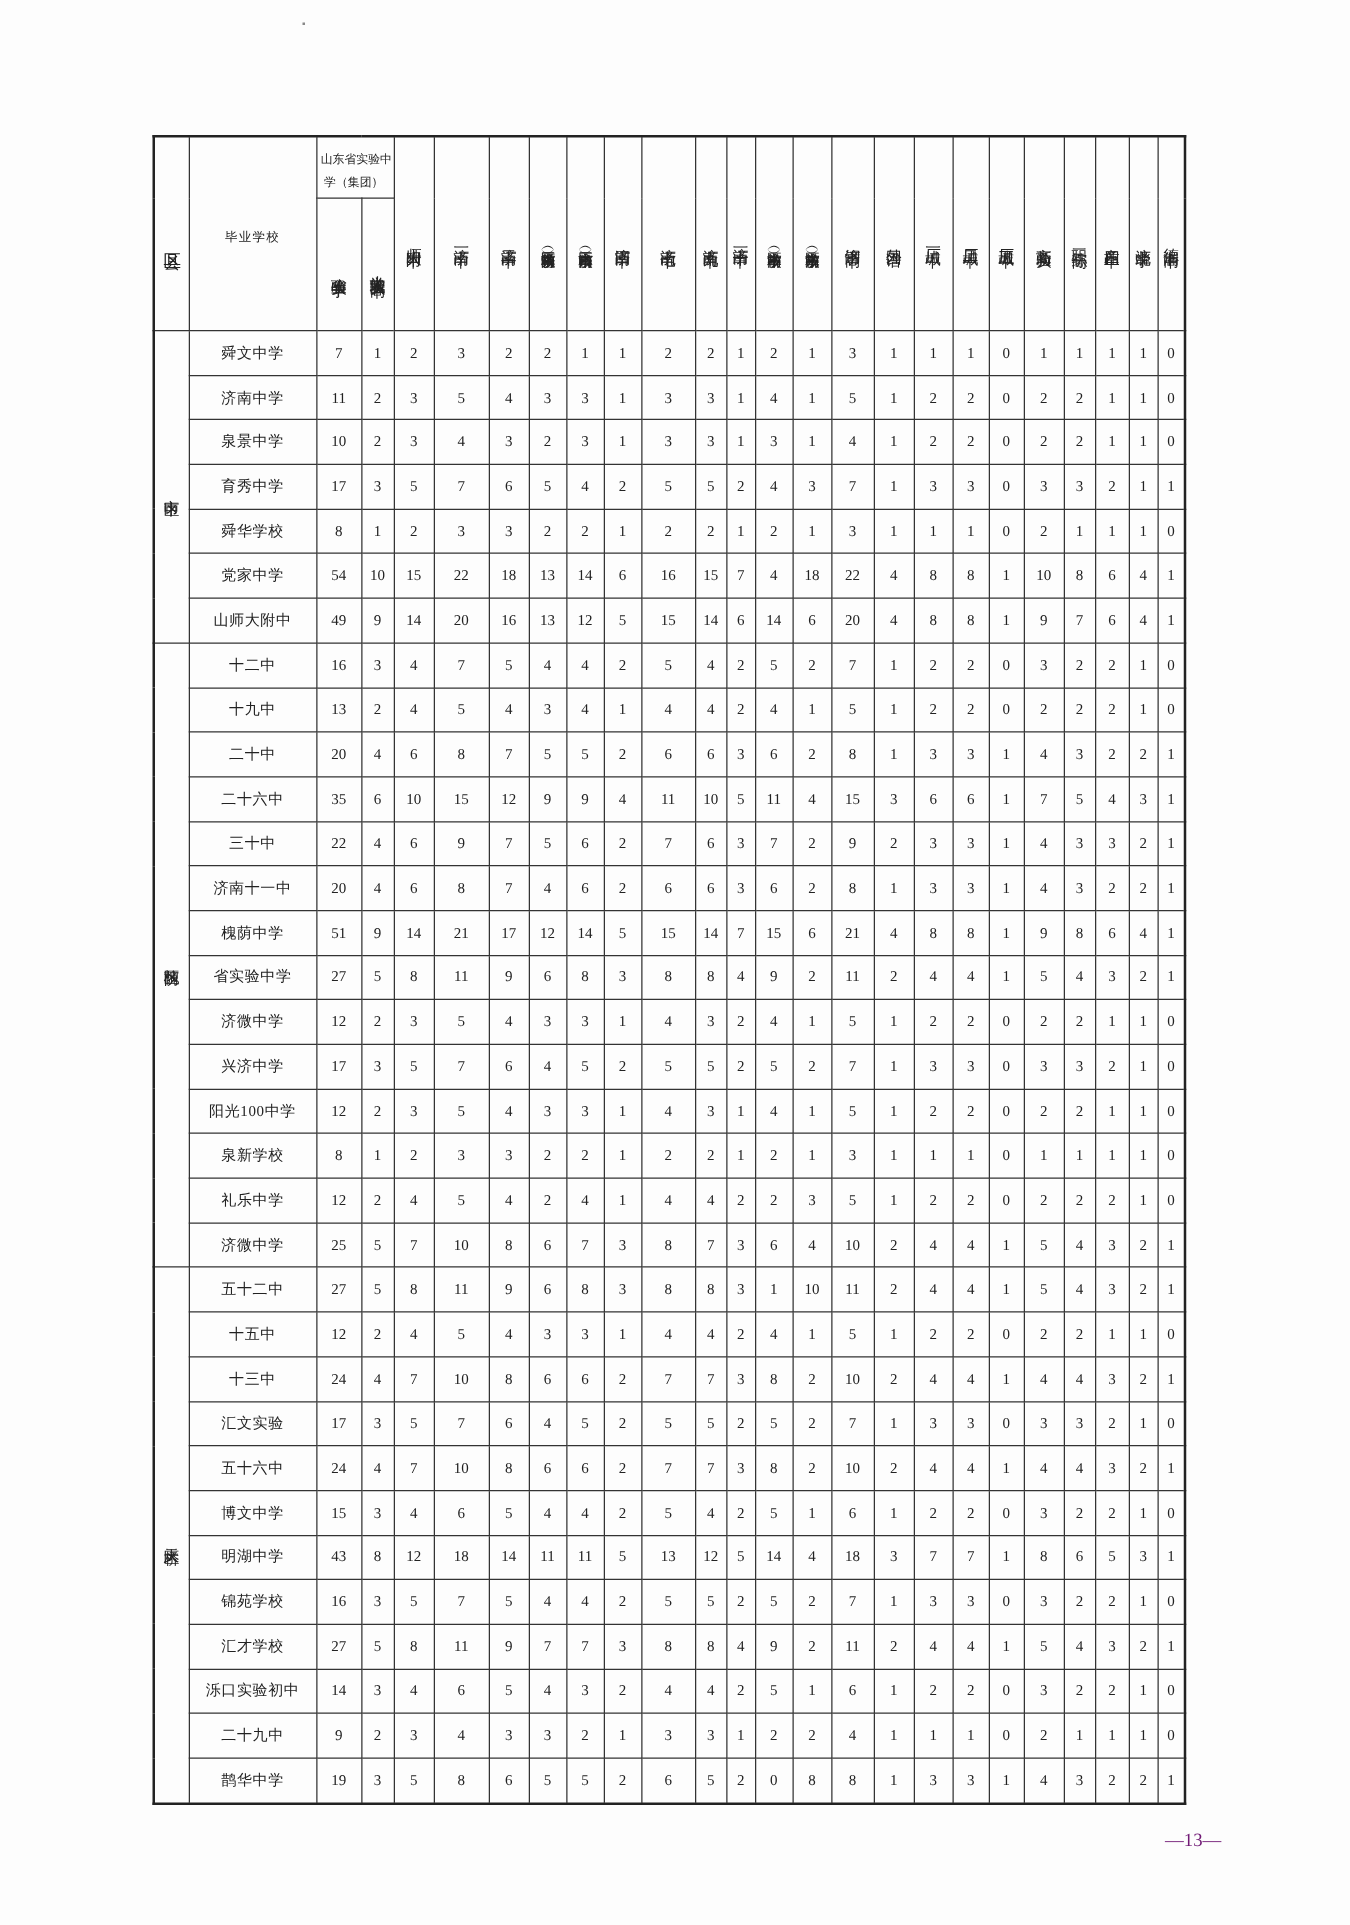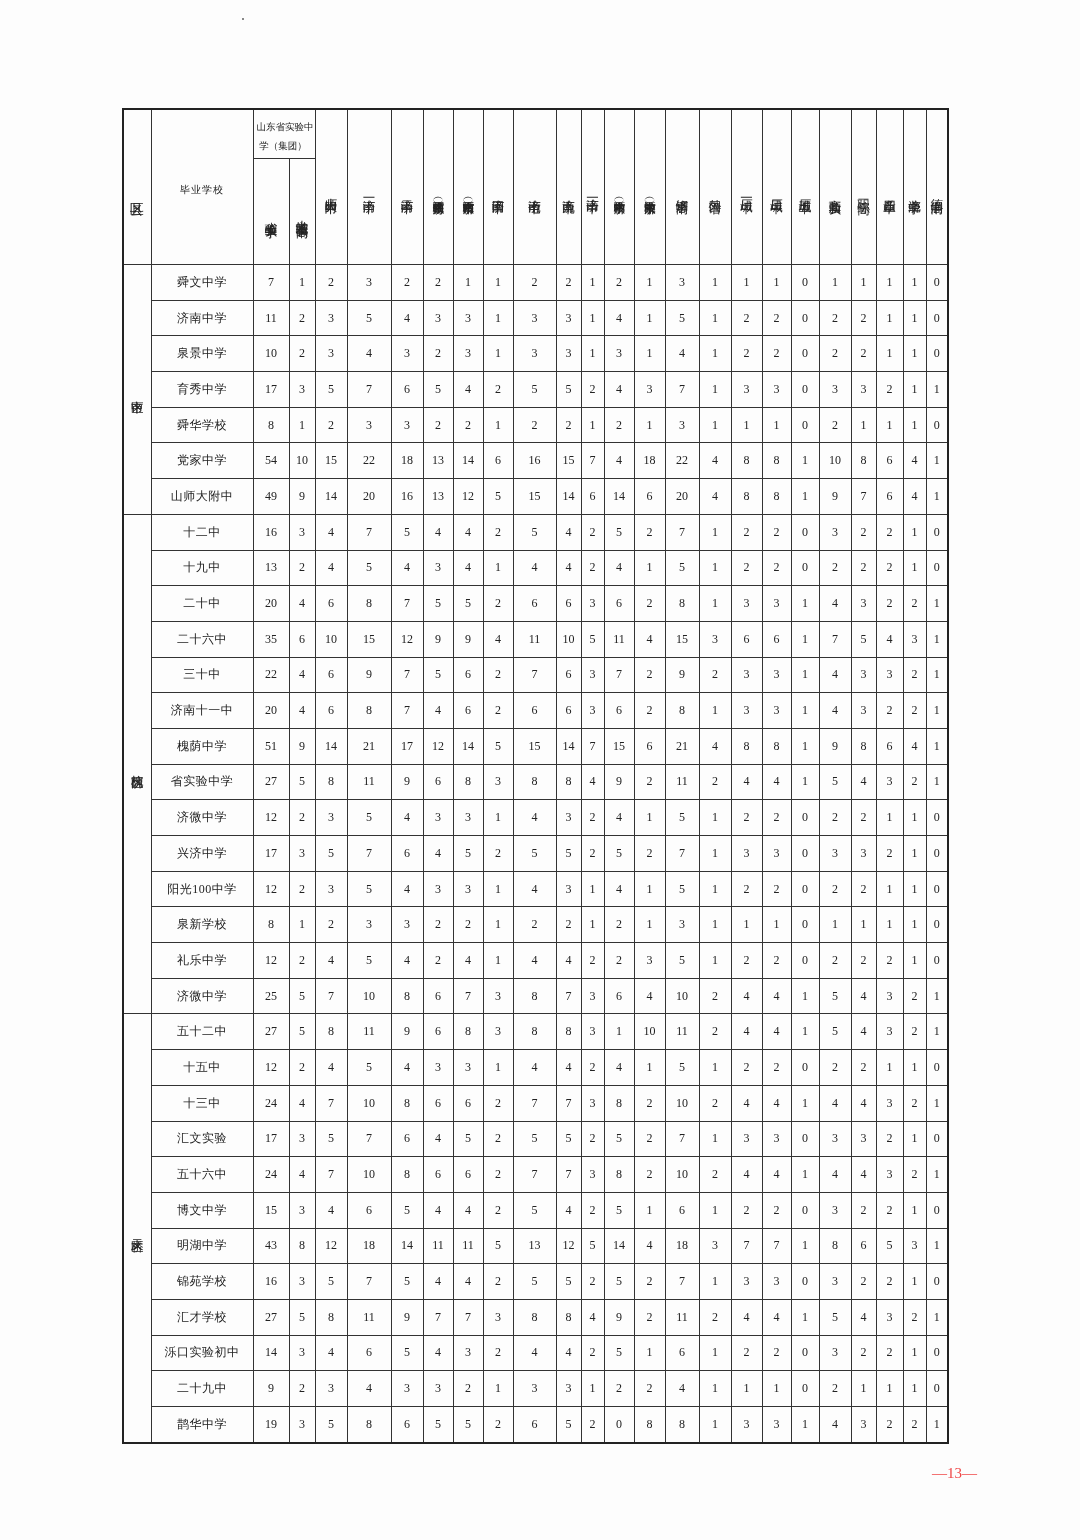--- a/index.html
+++ b/index.html
@@ -8,21 +8,21 @@
   .dot { position: absolute; left: 242px; top: 18px; width: 2px; height: 2px; background: #888; }
   table.grid { position: absolute; left: 122px; top: 108px; border-collapse: collapse; table-layout: fixed; border: 2px solid #222; }
   table.grid td, table.grid th { border: 1.3px solid #333; padding: 0; text-align: center; vertical-align: middle; font-weight: normal; overflow: hidden; }
   table.grid tbody td { height: 34.7px; font-size: 12px; font-family: "Liberation Serif", "DejaVu Serif", serif; }
   .school { font-family: "DejaVu Sans", sans-serif; font-size: 13px; letter-spacing: 0.5px; white-space: nowrap; }
   .district { font-family: "DejaVu Sans", sans-serif; font-size: 14px; line-height: 18px; }
   .vt { writing-mode: vertical-rl; text-orientation: upright; font-family: "DejaVu Sans", sans-serif; font-size: 12.5px; line-height: 14px; letter-spacing: 1px; display: inline-block; }
   .vt.two { font-size: 11.5px; line-height: 13px; letter-spacing: 0; }
   .hgroup { font-family: Liberation Sans, sans-serif; font-size: 9.5px; line-height: 13px; padding: 4px 2px; }
   .hmain { font-family: "DejaVu Sans", sans-serif; font-size: 10px; letter-spacing: 1px; }
-  .pagenum { position: absolute; left: 932px; top: 1465px; font-family: "Liberation Serif", serif; font-size: 15px; color: #ef4444; }
+  .pagenum { position: absolute; left: 932px; top: 1465px; font-family: "Liberation Serif", serif; font-size: 15px; color: #701a75; }
 </style>
 </head>
 <body>
 
 <div class="page">
   <div class="dot"></div>
 
   <table class="grid">
     <colgroup id="cols">
         <col style="width: 28px;">

